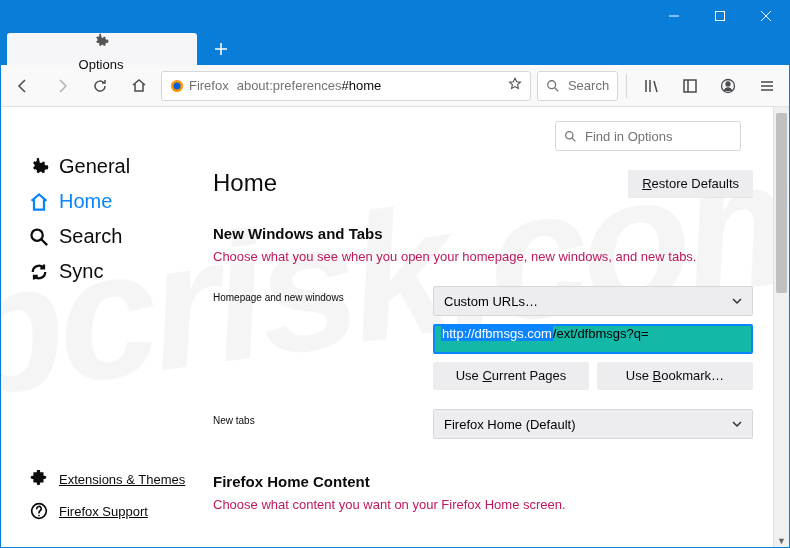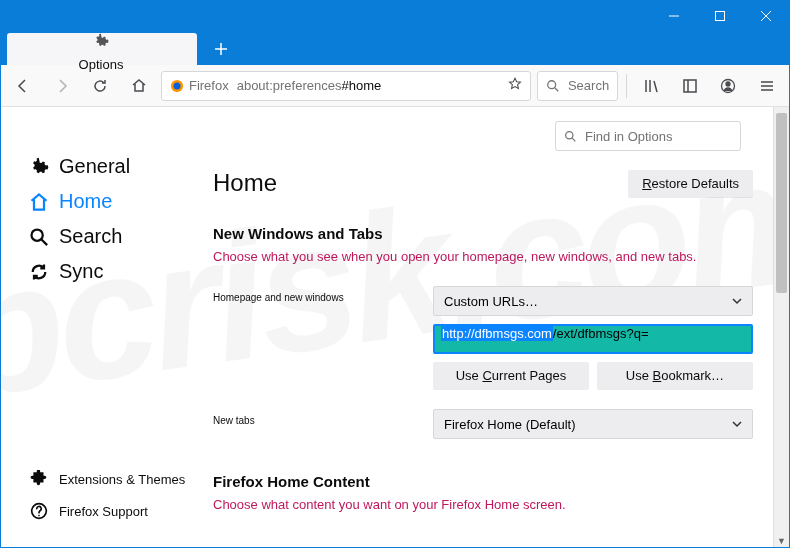--- a/index.html
+++ b/index.html
@@ -24,21 +24,21 @@
     .urlbar .url-text .gray { color:#737373; }
     .urlbar .star { margin-left:auto; color:#4a4a4f; }
     .searchbar { flex: 1; height: 30px; background:#fff; border:1px solid #d7d7db; border-radius:3px; display:flex; align-items:center; padding:0 8px; gap:8px; font-size:13px; color:#737373; }
     .toolbar-sep { width: 1px; height: 24px; background: #d7d7db; margin: 0 2px; }
     
     .content { display:flex; height: calc(548px - 30px - 34px - 42px); }
     .sidebar { width: 200px; padding: 42px 0 12px 28px; display:flex; flex-direction:column; }
     .sidebar-item { display:flex; align-items:center; gap:10px; padding:6px 0; font-size:20px; color:#0c0c0d; cursor:pointer; }
     .sidebar-item.active { color:#0a84ff; }
     .sidebar-item .icon { width:20px; height:20px; display:flex; align-items:center; justify-content:center; }
-    .sidebar-bottom { margin-top:auto; padding-bottom:10px; padding-left: 0; }
+    .sidebar-bottom { margin-top:auto; padding-bottom:10px; padding-left: 0; text-decoration: underline; }
     .sidebar-bottom .sidebar-item { font-size:13px; }
     .main { flex:1; padding: 12px 36px 0 12px; position:relative; overflow:hidden; }
     .search-options { position:absolute; top:14px; right:48px; width:186px; height:30px; border:1px solid #d7d7db; border-radius:3px; display:flex; align-items:center; padding:0 8px; gap:8px; color:#737373; font-size:13px; }
     .page-title-row { display:flex; align-items:flex-end; justify-content:space-between; margin-top:50px; }
     h1.page-title { font-size:24px; font-weight:300; color:#0c0c0d; }
     .btn { background:#ededf0; border:none; padding:6px 14px; font-size:13px; color:#0c0c0d; cursor:pointer; border-radius:2px; box-shadow: 0 1px 0 rgba(0,0,0,0.08); }
     .btn .accesskey { text-decoration:underline; }
     h2.section { font-size:15px; font-weight:700; margin-top:28px; color:#0c0c0d; }
     .section-desc { font-size:13px; color:#be185d; margin-top:6px; line-height:1.4; max-width:490px; }
     .form-row { display:flex; align-items:flex-start; margin-top:20px; gap:20px; }

